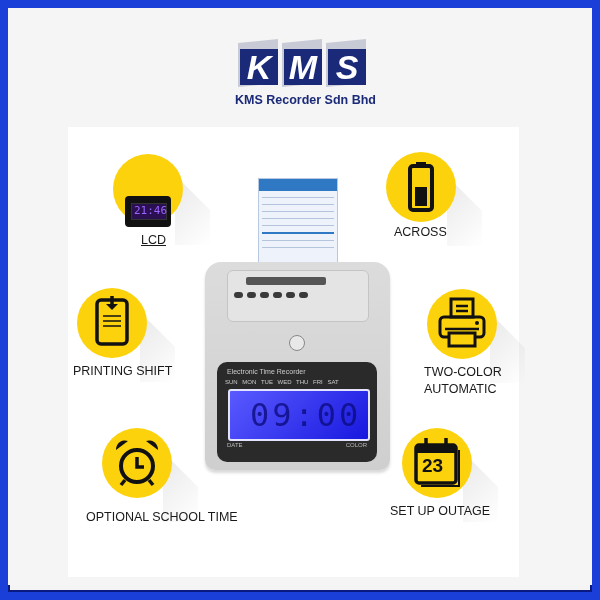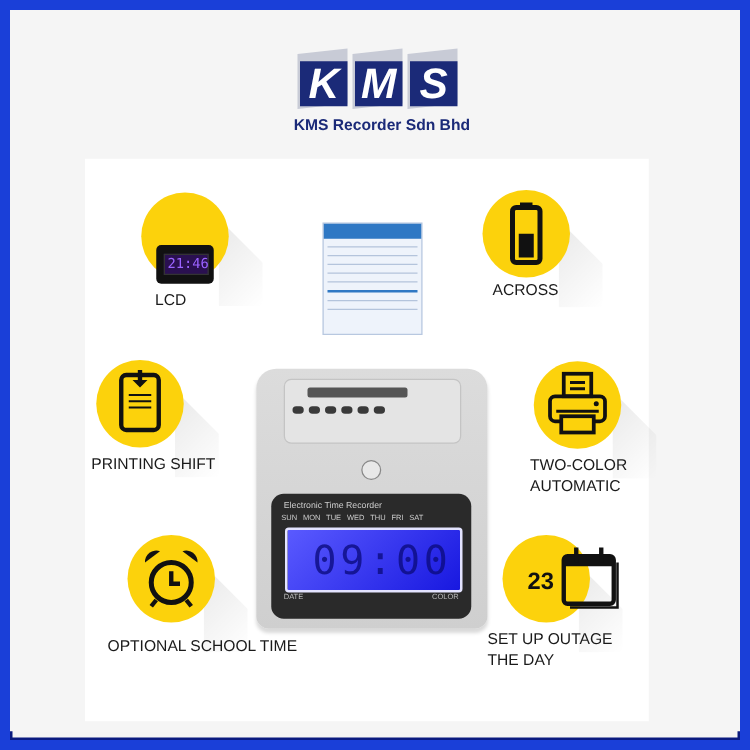--- a/index.html
+++ b/index.html
@@ -15,21 +15,21 @@
   .company { position:absolute; left:235px; top:93px; font-weight:bold; font-size:12.5px; color:#1b2a78; }
   .panel { position:absolute; left:68px; top:127px; width:451px; height:450px; background:#ffffff; }
   .feature { position:absolute; }
   .icon-circle { position:absolute; width:70px; height:70px; border-radius:50%; background:#fcd20c; }
   .shadow { position:absolute; width:70px; height:70px; background:linear-gradient(135deg, rgba(0,0,0,0.12), rgba(0,0,0,0)); transform:rotate(0deg); clip-path:polygon(50% 0,100% 50%,150% 100%,50% 100%); }
   .label { position:absolute; font-size:12.5px; color:#1a1a1a; line-height:17px; white-space:nowrap; }
   
   .card { position:absolute; left:258px; top:178px; width:78px; height:88px; background:#eef3fb; border:1px solid #b8c8e0; }
   .card-head { height:12px; background:#2f78c4; }
   .card-line { height:1px; background:#b4c4dc; margin:6px 3px 0 3px; }
-  .device { position:absolute; left:205px; top:262px; width:185px; height:208px; background:linear-gradient(#dcdcdc,#cfcfcf); border-radius:16px 16px 10px 10px; box-shadow:0 3px 3px rgba(0,0,0,0.15);margin-top:33px; }
+  .device { position:absolute; left:205px; top:262px; width:185px; height:208px; background:linear-gradient(#dcdcdc,#cfcfcf); border-radius:16px 16px 10px 10px; box-shadow:0 3px 3px rgba(0,0,0,0.15); }
   .dev-top { position:absolute; left:22px; top:8px; width:140px; height:50px; background:#e4e4e4; border-radius:6px; border:1px solid #c4c4c4; }
   .dev-slot { position:absolute; left:18px; top:6px; width:80px; height:8px; background:#555; border-radius:2px; }
   .dev-btn { position:absolute; top:21px; width:9px; height:6px; background:#3a3a3a; border-radius:3px; }
   .dev-lock { position:absolute; left:84px; top:73px; width:14px; height:14px; border-radius:50%; background:#e8e8e8; border:1px solid #888; }
   .dev-face { position:absolute; left:12px; top:100px; width:160px; height:100px; background:#2a2a2a; border-radius:10px; }
   .dev-brand { position:absolute; left:10px; top:6px; font-size:7px; color:#ccc; }
   .dev-days { position:absolute; left:8px; top:17px; font-size:6px; color:#ccc; word-spacing:3px; }
   .lcd { position:absolute; left:11px; top:27px; width:138px; height:48px; background:linear-gradient(135deg,#5a5aff,#1818e0); border:2px solid #e4e4ff; border-radius:3px; }
   .lcd-digits { position:absolute; left:20px; top:5px; font-family:"DejaVu Sans Mono", monospace; font-size:32px; color:#0c0c80; letter-spacing:3px; opacity:0.8; }
   .dev-date { position:absolute; left:10px; top:80px; font-size:6px; color:#bbb; }
@@ -59,21 +59,21 @@
 
 <div class="feature">
   <div class="shadow" style="left:140px;top:175px;"></div>
   <div class="icon-circle" style="left:113px;top:154px;">
     <div style="position:absolute;left:12px;top:19px;width:46px;height:31px;background:#111;border-radius:4px;margin-top:23px;">
       <div style="position:absolute;left:6px;top:7px;width:34px;height:15px;background:#2a1050;border:1px solid #333;">
         <span style="position:absolute;left:2px;top:0px;font-family:'DejaVu Sans Mono',monospace;font-size:11px;color:#9b63ff;">21:46</span>
       </div>
     </div>
   </div>
-  <div class="label" style="left:124px;top:232px;">LCD</div>
+  <div class="label" style="left:141px;top:232px;text-decoration:underline;">LCD</div>
 </div>
 
 <div class="feature">
   <div class="shadow" style="left:412px;top:176px;"></div>
   <div class="icon-circle" style="left:386px;top:152px;">
     <svg width="70" height="70" viewBox="0 0 70 70">
       <rect x="30" y="10" width="10" height="5" fill="#111"></rect>
       <rect x="24" y="14" width="22" height="44" rx="3" fill="none" stroke="#111" stroke-width="4"></rect>
       <rect x="29" y="35" width="12" height="19" fill="#111"></rect>
     </svg>
@@ -127,33 +127,32 @@
       <path d="M56 22 A9 9 0 0 0 44 13 Z" fill="#111"></path>
       <line x1="23" y1="52" x2="19" y2="57" stroke="#111" stroke-width="3.5"></line>
       <line x1="47" y1="52" x2="51" y2="57" stroke="#111" stroke-width="3.5"></line>
     </svg>
   </div>
   <div class="label" style="left:86px;top:509px;">OPTIONAL SCHOOL TIME</div>
 </div>
 
 <div class="feature">
   <div class="shadow" style="left:428px;top:452px;"></div>
-  <div class="icon-circle" style="left:402px;top:428px;text-align:center;">
+  <div class="icon-circle" style="left:402px;top:428px;">
     <svg width="70" height="70" viewBox="0 0 70 70">
       <rect x="14" y="17" width="40" height="38" rx="3" fill="none" stroke="#111" stroke-width="3.5"></rect>
       <rect x="14" y="17" width="40" height="8" fill="#111"></rect>
       <line x1="24" y1="10" x2="24" y2="22" stroke="#111" stroke-width="3.5"></line>
       <line x1="44" y1="10" x2="44" y2="22" stroke="#111" stroke-width="3.5"></line>
       <path d="M57 22 L57 58 L19 58" fill="none" stroke="#111" stroke-width="2"></path>
     </svg>
     <span style="position:absolute;left:20px;top:27px;font-weight:bold;font-size:19px;color:#111;">23</span>
   </div>
   <div class="label" style="left:390px;top:503px;">
     <div>SET UP OUTAGE</div>
-    <div>THE DAY</div>
   </div>
 </div>
 
 <div class="card">
   <div class="card-head"></div>
   <div class="card-line"></div>
   <div class="card-line"></div>
   <div class="card-line"></div>
   <div class="card-line"></div>
   <div class="card-line"></div>

